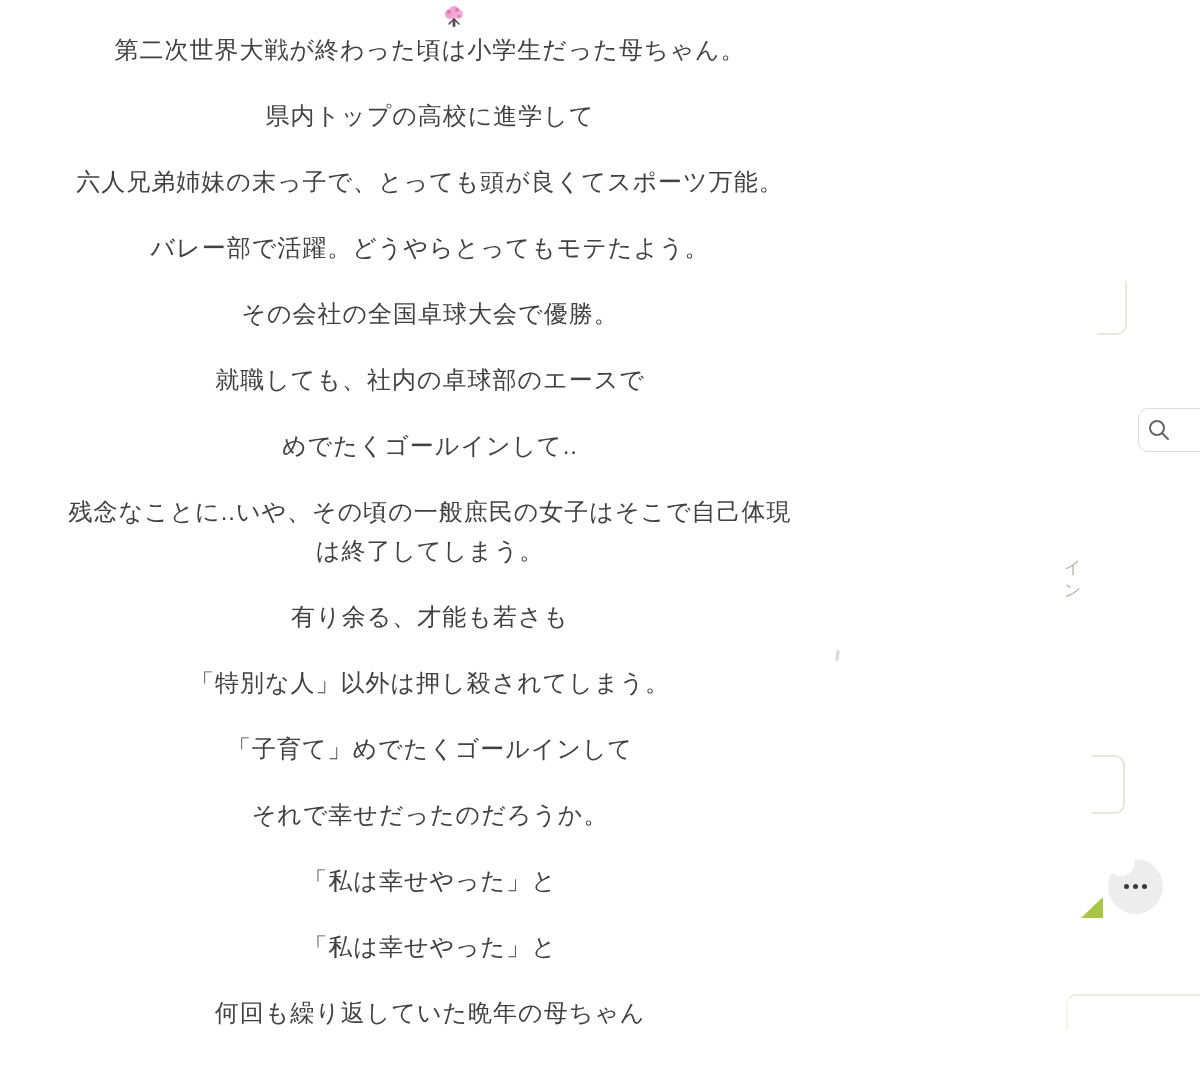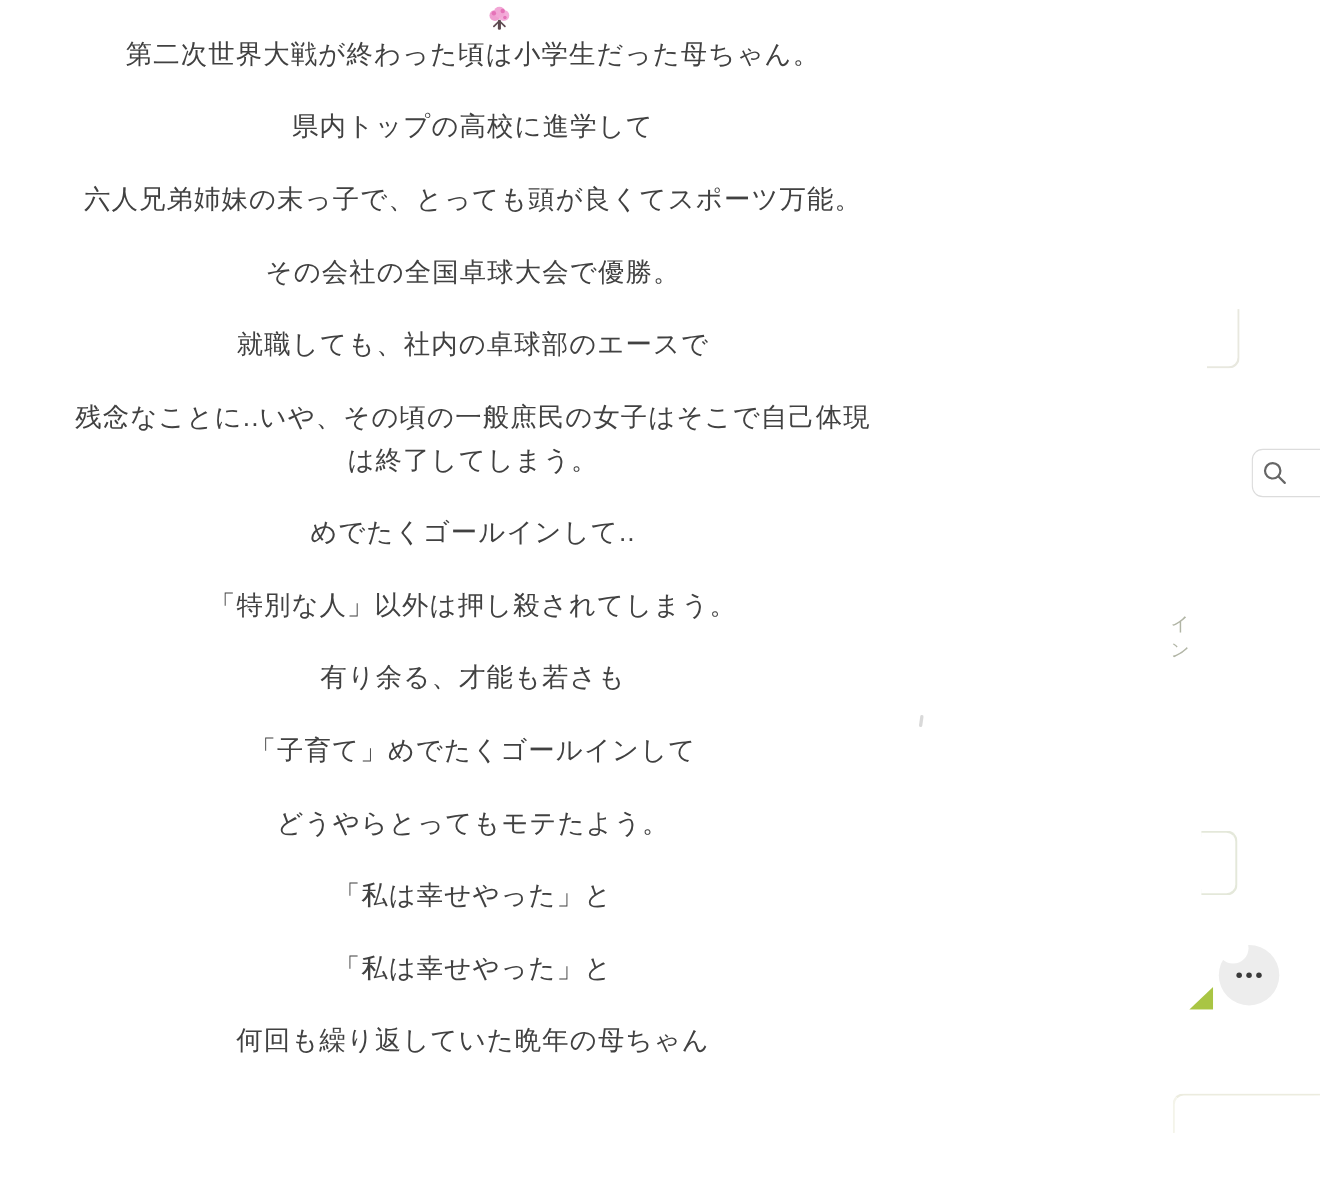--- a/index.html
+++ b/index.html
@@ -123,28 +123,29 @@
         <circle cx="15" cy="10" r="1.6" fill="#e573b8"></circle>
         <rect x="8.6" y="12" width="2.8" height="9" rx="1.2" fill="#5d4a50"></rect>
         <path d="M9 14 L5 18" stroke="#5d4a50" stroke-width="1.6" stroke-linecap="round"></path>
         <path d="M11 14 L15 18" stroke="#5d4a50" stroke-width="1.6" stroke-linecap="round"></path>
       </svg>
     </div>
 
     <p class="article-line">第二次世界大戦が終わった頃は小学生だった母ちゃん。</p>
     <p class="article-line">県内トップの高校に進学して</p>
     <p class="article-line">六人兄弟姉妹の末っ子で、とっても頭が良くてスポーツ万能。</p>
+    <p class="article-line">バレー部で活躍。どうやらとってもモテたよう。</p>
     <p class="article-line">その会社の全国卓球大会で優勝。</p>
     <p class="article-line">就職しても、社内の卓球部のエースで</p>
+    <p class="article-line">めでたくゴールインして..</p>
     <p class="article-line">残念なことに..いや、その頃の一般庶民の女子はそこで自己体現は終了してしまう。</p>
-    <p class="article-line">めでたくゴールインして..</p>
+    <p class="article-line">有り余る、才能も若さも</p>
     <p class="article-line">「特別な人」以外は押し殺されてしまう。</p>
-    <p class="article-line">有り余る、才能も若さも</p>
     <p class="article-line">「子育て」めでたくゴールインして</p>
-    <p class="article-line">どうやらとってもモテたよう。</p>
+    <p class="article-line">それで幸せだったのだろうか。</p>
     <p class="article-line">「私は幸せやった」と</p>
     <p class="article-line">「私は幸せやった」と</p>
     <p class="article-line">何回も繰り返していた晩年の母ちゃん</p>
   </div>
 
   <div class="bracket-top"></div>
 
   <div class="search-btn">
     <svg width="24" height="24" viewBox="0 0 24 24">
       <circle cx="10" cy="10" r="7" stroke="#666666" stroke-width="2" fill="none"></circle>

